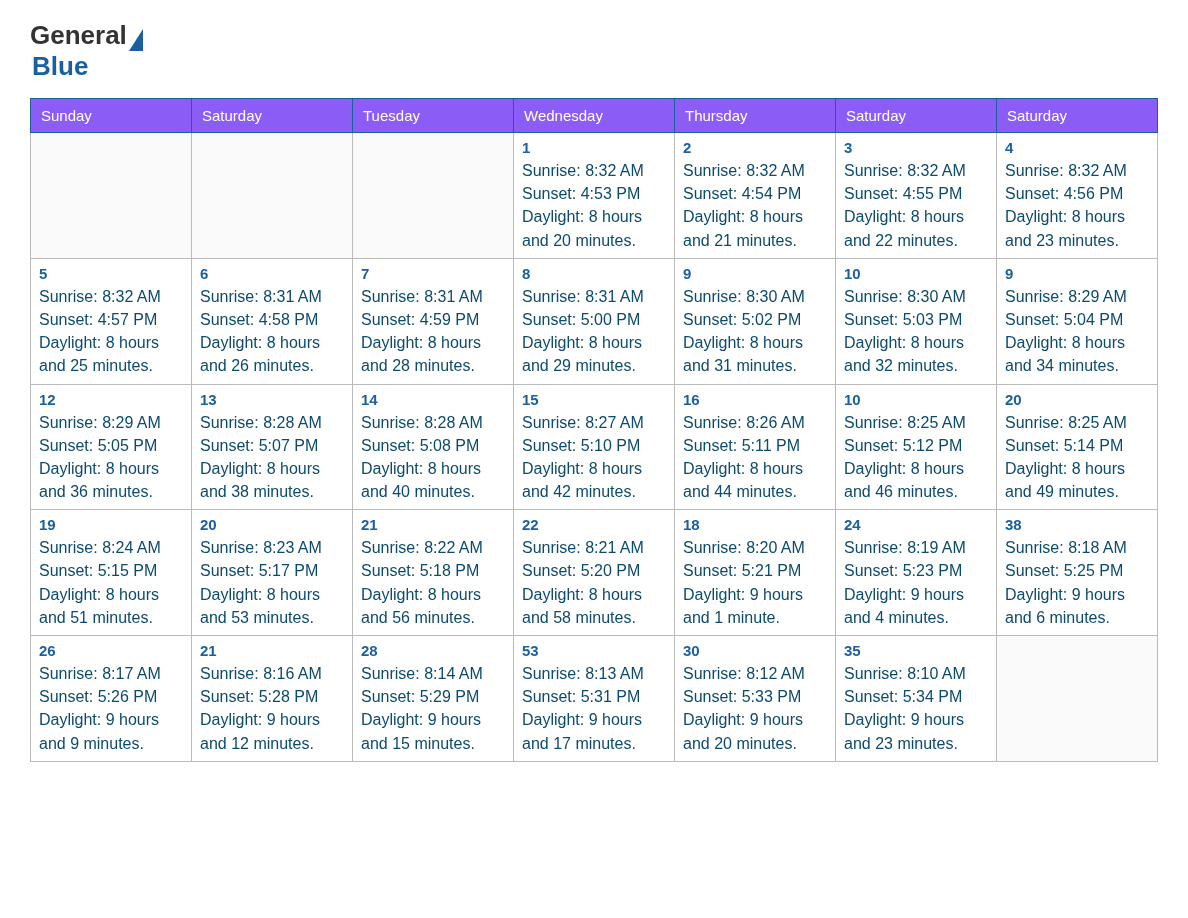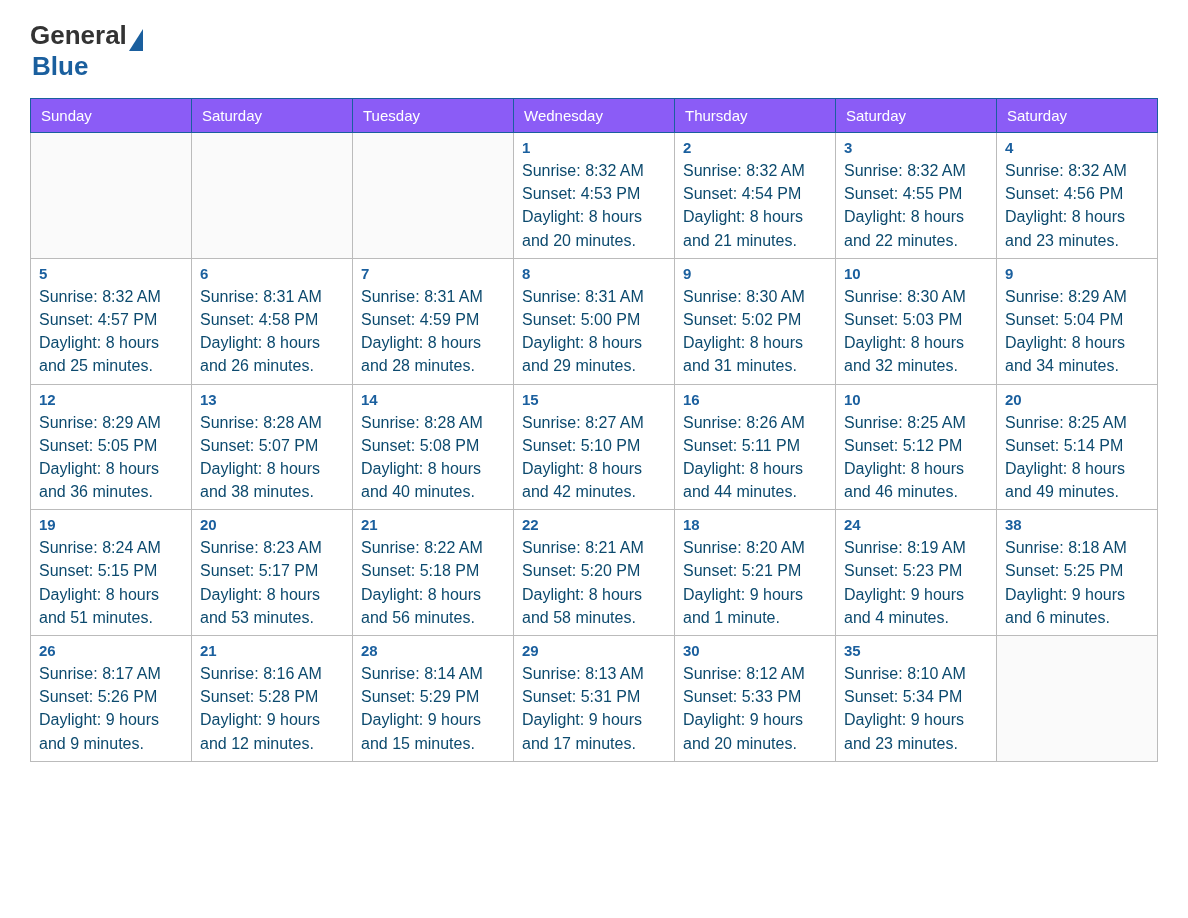--- a/index.html
+++ b/index.html
@@ -247,21 +247,21 @@
         </td>
         <td>
           <span class="day-num">21</span>
           <div class="day-info">Sunrise: 8:16 AM<br>Sunset: 5:28 PM<br>Daylight: 9 hours<br>and 12 minutes.</div>
         </td>
         <td>
           <span class="day-num">28</span>
           <div class="day-info">Sunrise: 8:14 AM<br>Sunset: 5:29 PM<br>Daylight: 9 hours<br>and 15 minutes.</div>
         </td>
         <td>
-          <span class="day-num">29</span>
+          <span class="day-num">53</span>
           <div class="day-info">Sunrise: 8:13 AM<br>Sunset: 5:31 PM<br>Daylight: 9 hours<br>and 17 minutes.</div>
         </td>
         <td>
           <span class="day-num">30</span>
           <div class="day-info">Sunrise: 8:12 AM<br>Sunset: 5:33 PM<br>Daylight: 9 hours<br>and 20 minutes.</div>
         </td>
         <td>
           <span class="day-num">35</span>
           <div class="day-info">Sunrise: 8:10 AM<br>Sunset: 5:34 PM<br>Daylight: 9 hours<br>and 23 minutes.</div>
         </td>

